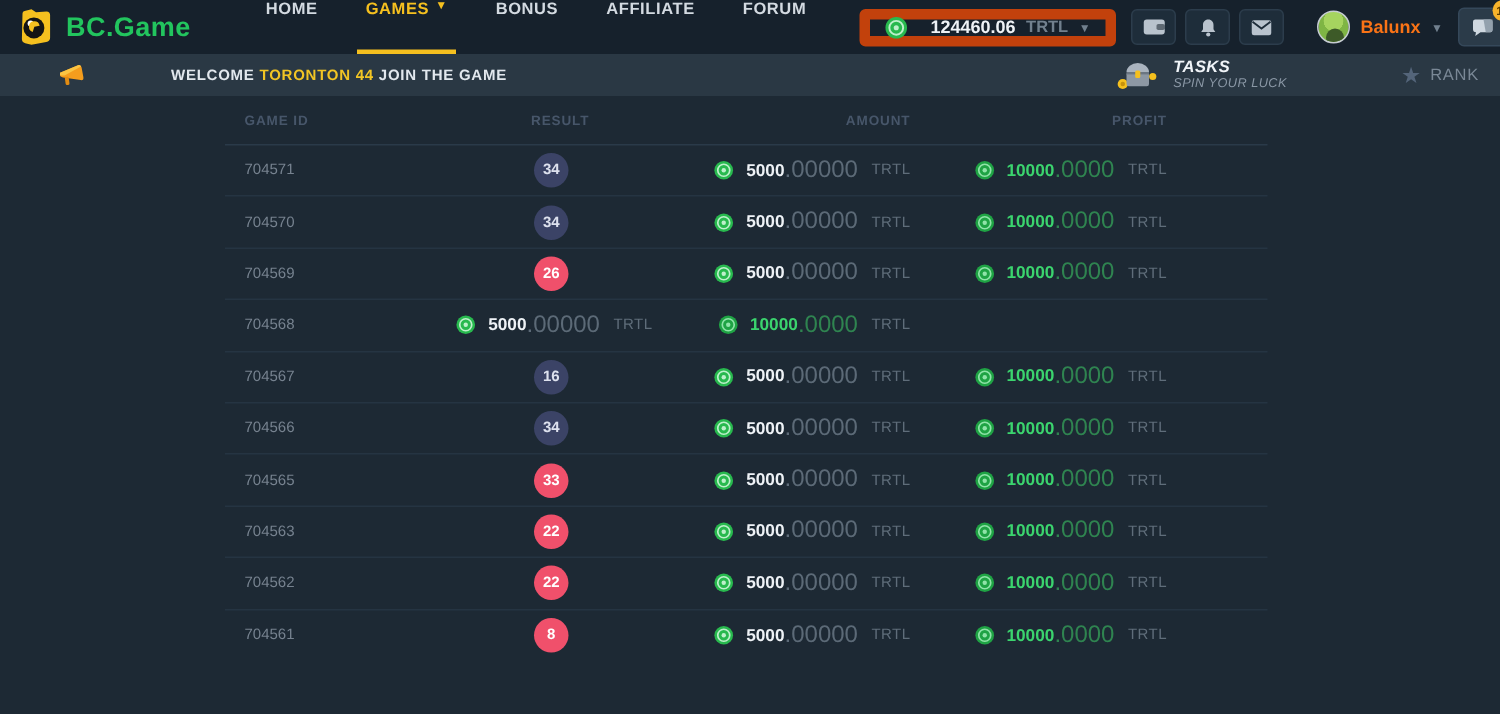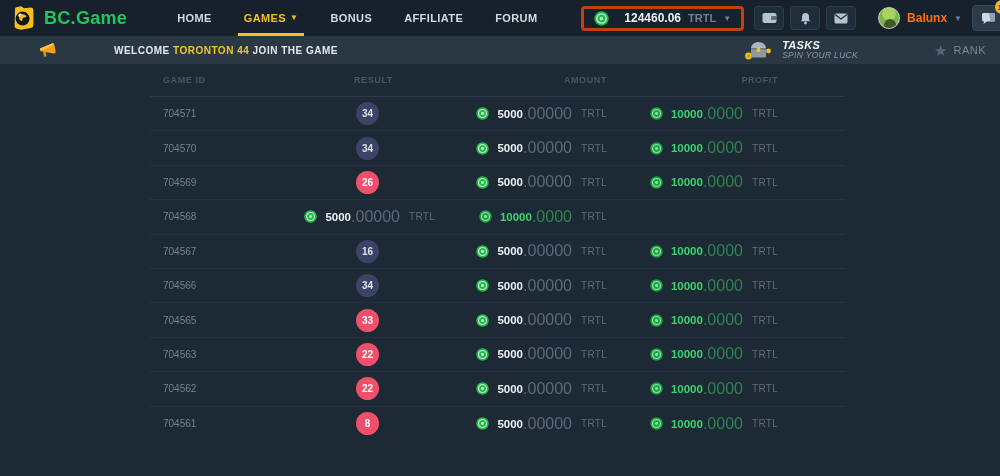--- a/index.html
+++ b/index.html
@@ -13,38 +13,38 @@
   
   .navbar {
     height:36px; background:#16212c;
     display:flex; align-items:center;
     padding-left:10px; position:relative;
   }
   .logo { display:flex; align-items:center; gap:8px; margin-right:34px; }
   .logo-text { font-size:18px; font-weight:bold; color:#22c55e; letter-spacing:.3px; }
   .nav-items { display:flex; height:36px; }
   .nav-item {
-    display:flex; align-items:center; gap:4px;
+    display:flex; gap:4px;
     padding:0 16px; height:36px; position:relative;
     font-size:11px; font-weight:bold; letter-spacing:.4px;
     color:#d3dae1; cursor:pointer;
   }
   .nav-item.active { color:#f5c01f; }
   .nav-item.active::after {
     content:""; position:absolute; left:10px; right:10px; bottom:0;
     height:3px; background:#f5c01f;
   }
   .caret { font-size:8px; line-height:1; }
   .nav-item.active .caret { color:#f5c01f; }
   .nav-spacer { flex:1; }
 
   .wallet-pill {
     display:flex; align-items:center; gap:7px;
     height:25px; padding:0 10px;
-    border:3px solid #c2410c; border-radius:4px;
+    border:7px solid #c2410c; border-radius:4px;
     margin-right:10px; cursor:pointer;
   }
   .balance { font-size:12px; font-weight:bold; color:#eef2f6; }
   .balance-cur { font-size:11px; font-weight:bold; color:#71808e; }
   .pill-caret { color:#71808e; font-size:8px; }
 
   .icon-btn {
     width:30px; height:24px; border-radius:4px;
     background:#1e2d3a; border:1px solid #2c3d4c;
     display:flex; align-items:center; justify-content:center;

